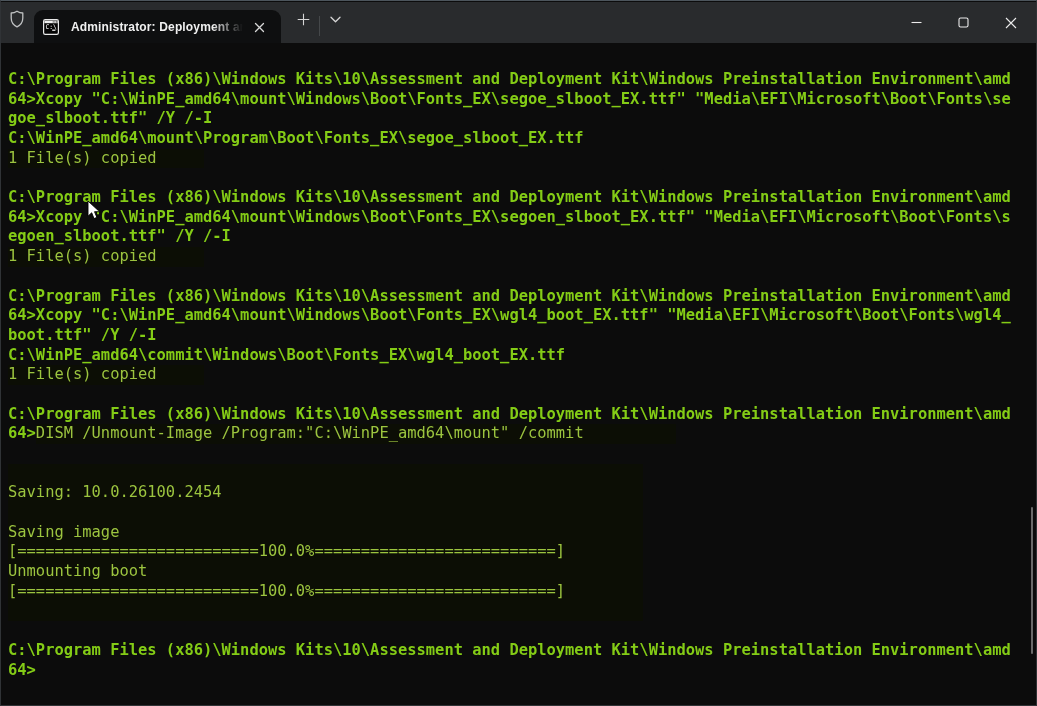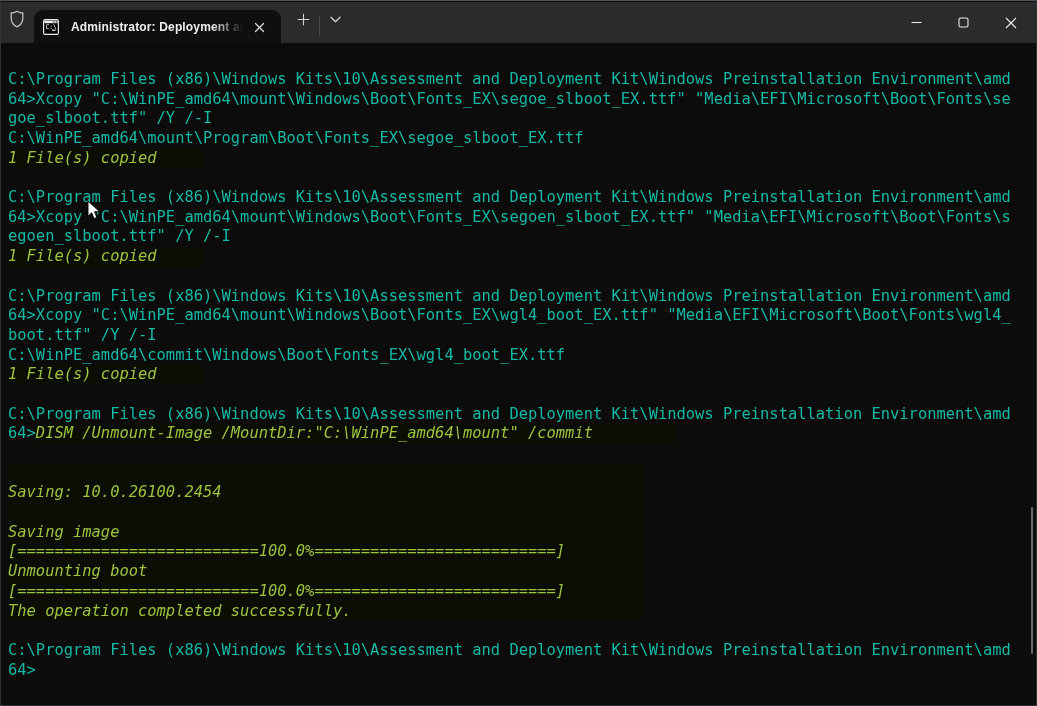--- a/index.html
+++ b/index.html
@@ -62,22 +62,22 @@
   }
   .term-lines{
     position:absolute;left:7px;top:7.3px;right:0;
     font-size:15.43px;
     line-height:19.7px;
     color:#c8c8c8;
     font-kerning:none;
   }
   .term-line{height:19.7px;white-space:pre;position:relative;}
   .term-line span.t{position:relative;}
-  .w{color:#14b8a6;}
-  .g{color:#9cc43f;font-style:italic;}
+  .w{color:#84cc16;font-weight:bold;}
+  .g{color:#9cc43f;}
   .band{position:absolute;top:0;height:19.7px;background:#0c0e05;}
   .scroll-thumb{
     position:absolute;border-radius:2px;background:#6a6a6a;
   }
   .cursor{position:absolute;pointer-events:none;}
 </style>
 </head>
 <body>
 
 <div class="window">
@@ -146,30 +146,30 @@
         <div class="term-line"><span class="t w">egoen_slboot.ttf" /Y /-I</span></div>
         <div class="term-line"><span class="band" style="left: 0px; width: 196px;"></span><span class="t g">1 File(s) copied</span></div>
         <div class="term-line"></div>
         <div class="term-line"><span class="t w">C:\Program Files (x86)\Windows Kits\10\Assessment and Deployment Kit\Windows Preinstallation Environment\amd</span></div>
         <div class="term-line"><span class="t w">64&gt;Xcopy "C:\WinPE_amd64\mount\Windows\Boot\Fonts_EX\wgl4_boot_EX.ttf" "Media\EFI\Microsoft\Boot\Fonts\wgl4_</span></div>
         <div class="term-line"><span class="t w">boot.ttf" /Y /-I</span></div>
         <div class="term-line"><span class="t w">C:\WinPE_amd64\commit\Windows\Boot\Fonts_EX\wgl4_boot_EX.ttf</span></div>
         <div class="term-line"><span class="band" style="left: 0px; width: 196px;"></span><span class="t g">1 File(s) copied</span></div>
         <div class="term-line"></div>
         <div class="term-line"><span class="t w">C:\Program Files (x86)\Windows Kits\10\Assessment and Deployment Kit\Windows Preinstallation Environment\amd</span></div>
-        <div class="term-line"><span class="band" style="left: 28px; width: 640px;"></span><span class="t w">64&gt;</span><span class="t g">DISM /Unmount-Image /MountDir:"C:\WinPE_amd64\mount" /commit</span></div>
+        <div class="term-line"><span class="band" style="left: 28px; width: 640px;"></span><span class="t w">64&gt;</span><span class="t g">DISM /Unmount-Image /Program:"C:\WinPE_amd64\mount" /commit</span></div>
         <div class="term-line"></div>
         <div class="term-line"><span class="band" style="left: 0px; width: 635px;"></span></div>
         <div class="term-line"><span class="band" style="left: 0px; width: 635px;"></span><span class="t g">Saving: 10.0.26100.2454</span></div>
         <div class="term-line"><span class="band" style="left: 0px; width: 635px;"></span></div>
         <div class="term-line"><span class="band" style="left: 0px; width: 635px;"></span><span class="t g">Saving image</span></div>
         <div class="term-line"><span class="band" style="left: 0px; width: 635px;"></span><span class="t g">[==========================100.0%==========================]</span></div>
         <div class="term-line"><span class="band" style="left: 0px; width: 635px;"></span><span class="t g">Unmounting boot</span></div>
         <div class="term-line"><span class="band" style="left: 0px; width: 635px;"></span><span class="t g">[==========================100.0%==========================]</span></div>
-        <div class="term-line"><span class="band" style="left: 0px; width: 635px;"></span><span class="t g">The operation completed successfully.</span></div>
+        <div class="term-line"><span class="band" style="left: 0px; width: 635px;"></span></div>
         <div class="term-line"></div>
         <div class="term-line"><span class="t w">C:\Program Files (x86)\Windows Kits\10\Assessment and Deployment Kit\Windows Preinstallation Environment\amd</span></div>
         <div class="term-line"><span class="t w">64&gt;</span></div>
       </div>
   </div>
 
   <div class="scroll-thumb" style="left: 1029.5px; top: 506px; width: 2px; height: 147px;"></div>
 
   <svg class="cursor" width="15" height="21" viewBox="0 0 15 21" style="left: 86px; top: 199px;">
     <path d="M1 1 L1 16.2 L4.7 12.8 L7 18.6 L9.9 17.4 L7.5 11.7 L12.6 11.7 Z" fill="#ffffff" stroke="#000000" stroke-width="0.9" stroke-linejoin="miter"></path>

